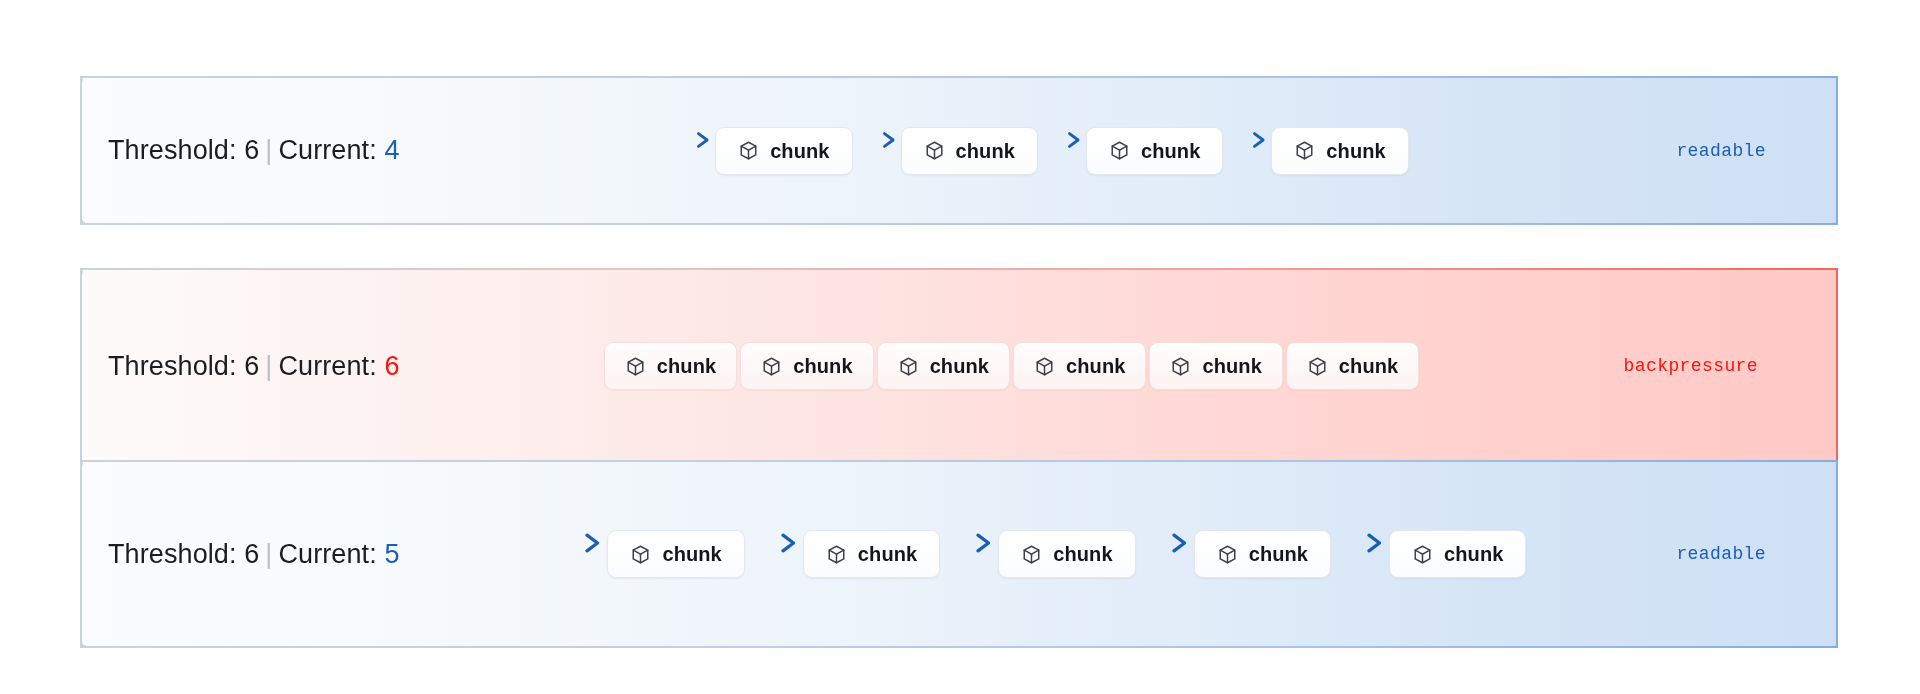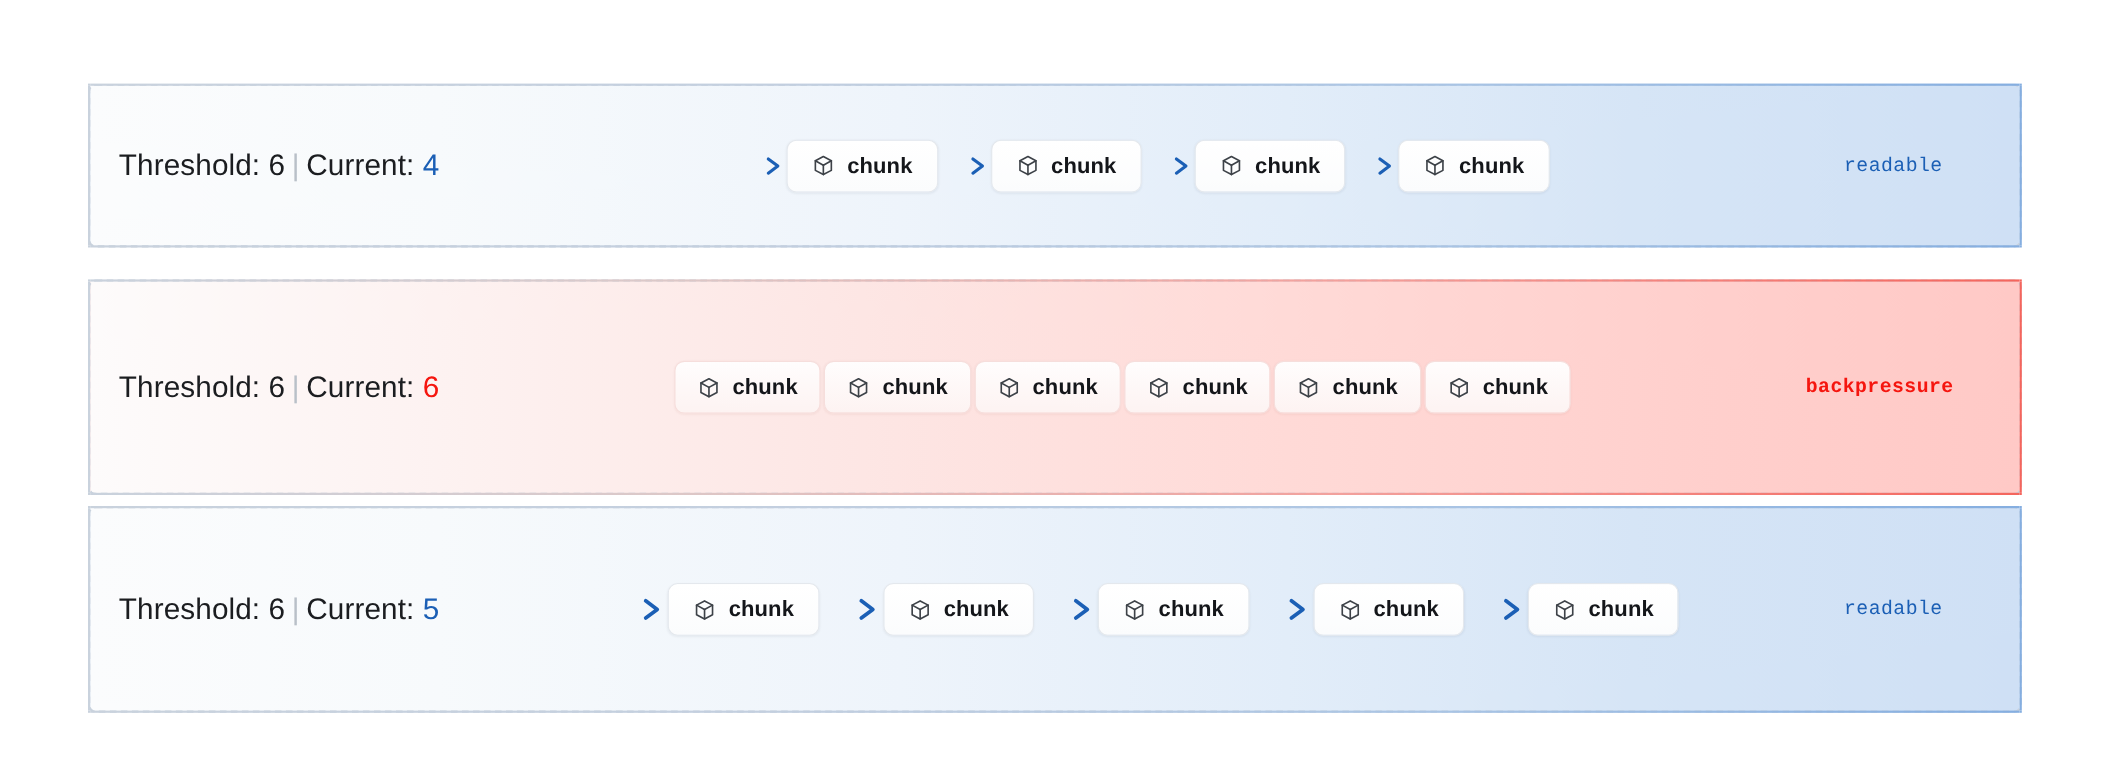--- a/index.html
+++ b/index.html
@@ -28,21 +28,21 @@
     box-sizing: border-box;
     border: 2px dashed #c9d2dd;
     border-radius: 7px;
     display: flex;
     align-items: center;
     padding: 0 0 0 26px;
   }
 
   
   .lane-1 { top: 76px;  height: 149px; gap: 28px; }
-  .lane-2 { top: 254px; height: 196px; gap: 36px; }
+  .lane-2 { top: 268px; height: 196px; gap: 36px; }
   .lane-3 { top: 460px; height: 188px; }
 
   
   .lane-blue {
     background: linear-gradient(90deg,
                 #fbfcfd 0%,
                 #f7fafc 18%,
                 #eef4fb 42%,
                 #e2edf9 62%,
                 #d6e5f6 80%,
@@ -92,21 +92,20 @@
     color: #b9c0c8;
     padding: 0 6px;
     font-weight: 300;
   }
   .meter .cur-ok   { color: #1b5fb5; }
   .meter .cur-full { color: #f5160f; }
 
   
   .train {
     display: flex;
-    align-items: center;
     flex: 0 0 auto;
   }
   .train-spaced { gap: 0px; }
 
   .arrow {
     width: 58px;
     height: 26px;
     flex: 0 0 auto;
     display: block;
   }
@@ -243,21 +242,21 @@
           <span class="label">chunk</span>
         </div>
         <div class="chunk chunk-red">
           <svg class="cube" viewBox="0 0 24 24">
             <use href="#cube-icon"></use>
           </svg>
           <span class="label">chunk</span>
         </div>
       </div>
       <div class="spacer"></div>
-      <div class="status status-backpressure" style="padding-right: 60px; font-weight: bold;">backpressure</div>
+      <div class="status status-backpressure" style="padding-right: 78px;">backpressure</div>
     </div>
     <div class="lane lane-3 lane-blue">
       <div class="meter"><span>Threshold:</span> <span>6</span><span class="sep">|</span><span>Current:</span> <span class="cur-ok">5</span></div>
       <div class="spacer"></div>
       <div class="train train-spaced">
         <svg class="arrow" viewBox="0 0 58 26">
           <path d="M2 13 H47" stroke="url(#arrowGrad)" stroke-width="3.2" fill="none" stroke-linecap="round"></path>
           <path d="M38 5.2 L48.5 13 L38 20.8" stroke="#1b5fb5" stroke-width="3.4" fill="none" stroke-linecap="round" stroke-linejoin="round"></path>
         </svg>
         <div class="chunk">

